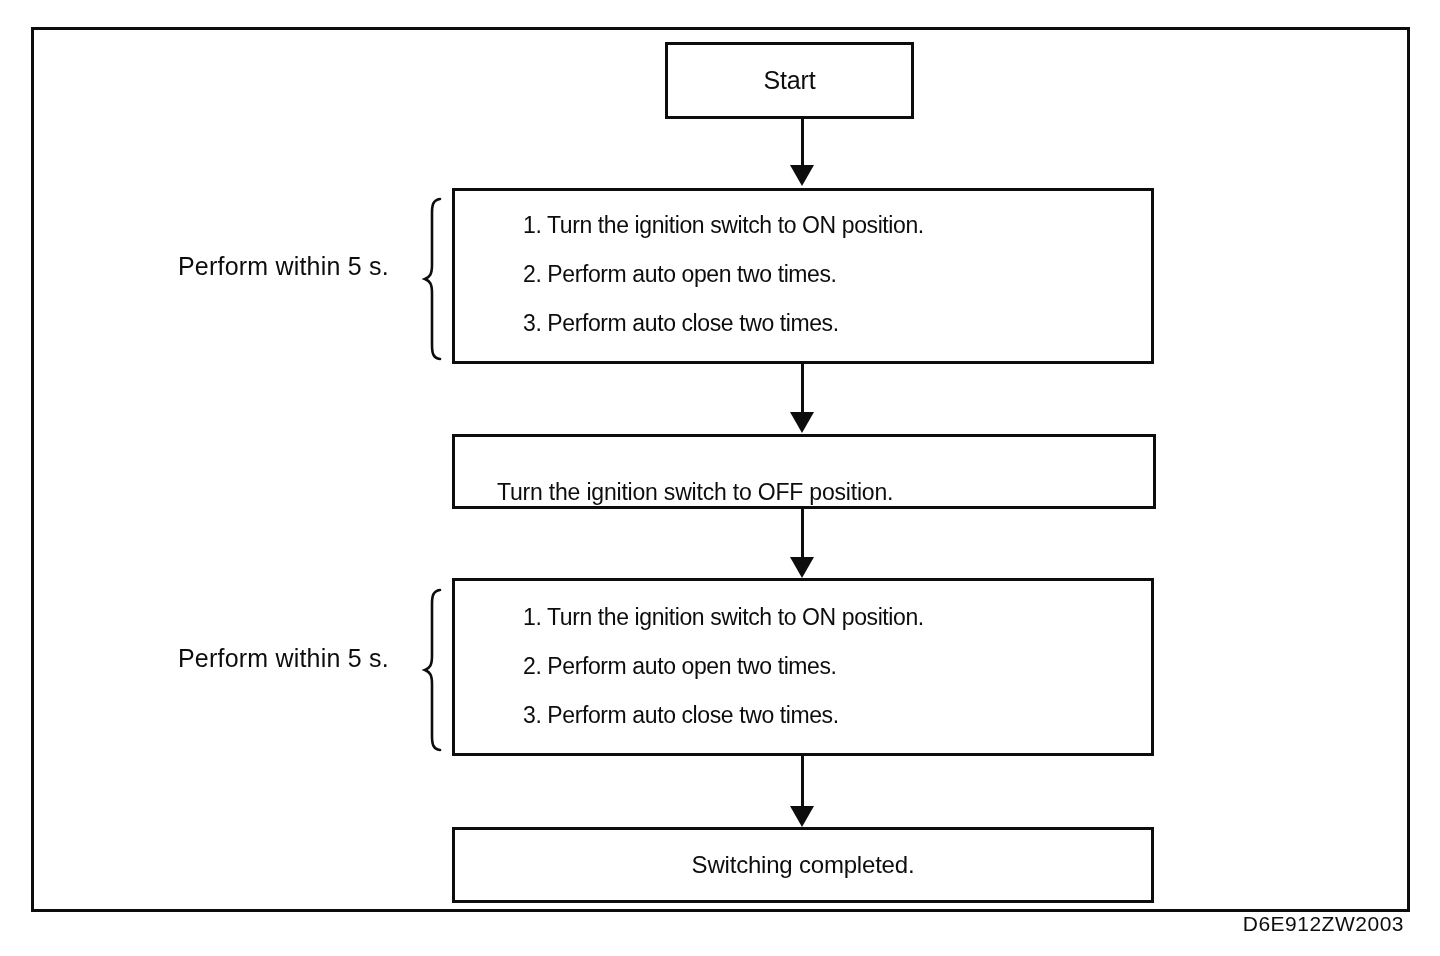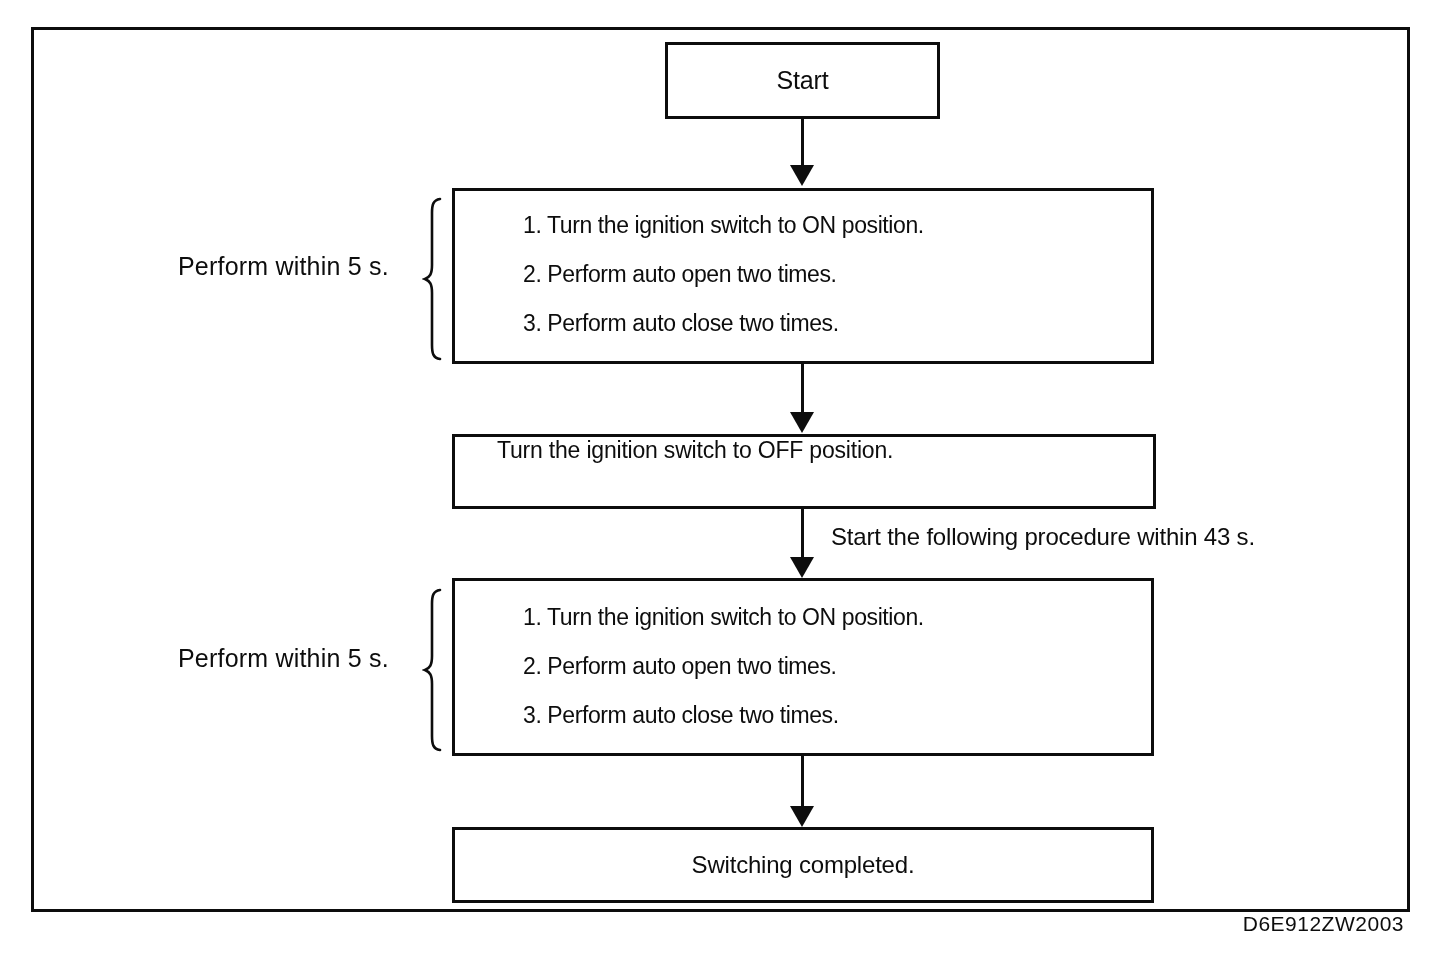--- a/index.html
+++ b/index.html
@@ -32,25 +32,25 @@
     font-size: 23px;
     letter-spacing: -0.2px;
   }
   .node.center {
     display: flex;
     align-items: center;
     justify-content: center;
   }
   .node.vcenter {
     display: flex;
-    align-items: flex-start;
+    align-items: flex-end;
   }
   .start-box {
     left: 665px; top: 42px;
-    width: 275px; height: 77px;
+    width: 249px; height: 77px;
     font-size: 25px;
   }
   .steps-box-1 {
     left: 452px; top: 188px;
     width: 702px; height: 176px;
     padding: 10px 8px 0 22px;
   }
   .steps-box-2 {
     left: 452px; top: 578px;
     width: 702px; height: 178px;
@@ -160,23 +160,20 @@
   </div>
 
   <div class="node vcenter off-box">
     <span>Turn the ignition switch to OFF position.</span>
   </div>
 
   <div class="arrow arrow-3">
     <div class="shaft"></div>
     <div class="head"></div>
   </div>
-  <div class="transition-label">
-    <span>Start the following procedure </span><span class="bold">within 43 s</span><span>.</span>
-  </div>
 
   <div class="side-label side-label-2">
     <span>Perform </span><span class="bold">within 5 s</span><span>.</span>
   </div>
   <svg class="brace brace-2" viewBox="0 0 22 166">
     <path d="M 18 3 C 11 4 10 9 10 17 L 10 69 C 10 78 8 81 3 83 C 8 85 10 88 10 97 L 10 149 C 10 157 11 162 18 163" fill="none" stroke="#0d0d0d" stroke-width="2.6" stroke-linecap="round"></path>
   </svg>
 
   <div class="node steps-box-2">
     <div class="step-line">1. Turn the ignition switch to ON position.</div>

